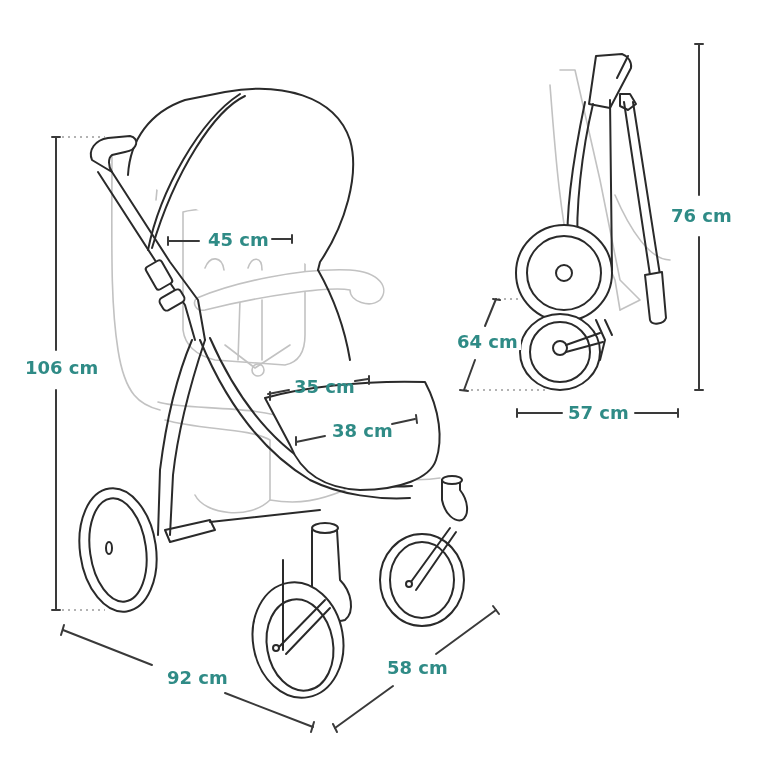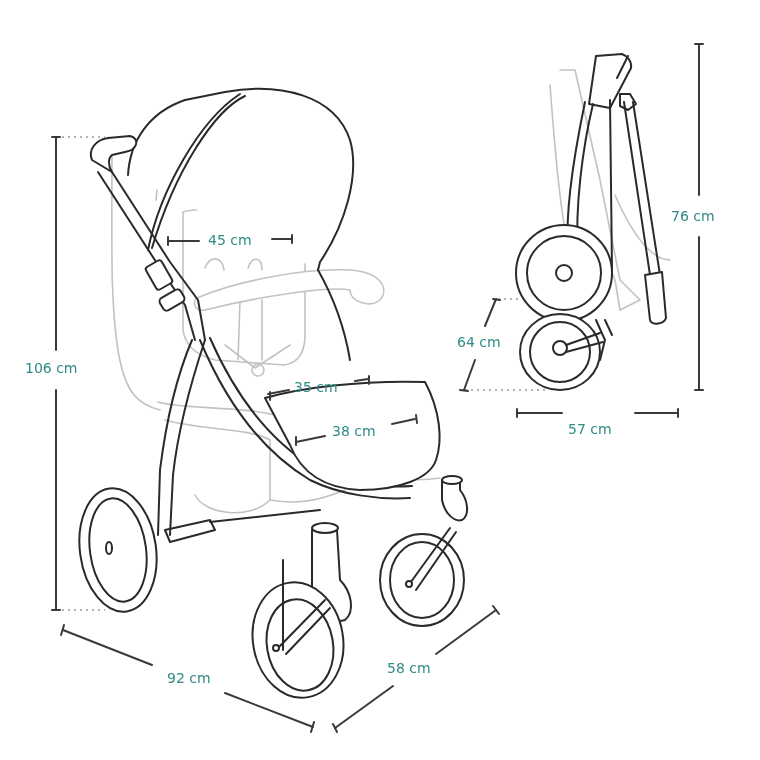--- a/index.html
+++ b/index.html
@@ -2,22 +2,22 @@
 <html><head>
   <meta charset="utf-8">
   <style>
     html, body { margin: 0; padding: 0; background: #ffffff; }
     body { width: 760px; height: 760px; overflow: hidden; font-family: "DejaVu Sans", sans-serif; }
     #stage { position: relative; width: 760px; height: 760px; }
     svg { position: absolute; left: 0; top: 0; }
     .lbl {
       position: absolute;
       font-family: "DejaVu Sans", sans-serif;
-      font-weight: normal;
-      font-size: 14px;
+      font-weight: bold;
+      font-size: 18px;
       color: #2f8b86;
       white-space: nowrap;
       background: #ffffff;
       padding: 0 3px;
       line-height: 16px;
     }
     .lbl.nobg { background: transparent; }
     .dim { stroke: #3a3a3a; stroke-width: 2; fill: none; stroke-linecap: round; }
     .dot { stroke: #9a9a9a; stroke-width: 1.3; stroke-dasharray: 2 4; fill: none; }
     .ink { stroke: #2a2a2a; stroke-width: 2; fill: none; stroke-linecap: round; stroke-linejoin: round; }
@@ -193,15 +193,15 @@
 
   <span class="lbl" style="left:22px; top:360px;">106 cm</span>
   <span class="lbl" style="left:140px; top:670px;margin-left:24px;">92 cm</span>
   <span class="lbl" style="left:384px; top:660px;">58 cm</span>
   <span class="lbl nobg" style="left:205px; top:232px;">45 cm</span>
   <span class="lbl nobg" style="left:291px; top:379px;">35 cm</span>
   <span class="lbl nobg" style="left:329px; top:423px;text-align:center;">38 cm</span>
 
   <span class="lbl" style="left:668px; top:208px;">76 cm</span>
   <span class="lbl" style="left:454px; top:334px;">64 cm</span>
-  <span class="lbl" style="left:565px; top:405px;margin-top:16px;">57 cm</span>
+  <span class="lbl" style="left:565px; top:405px;">57 cm</span>
 
 </div>
 
 </body></html>

